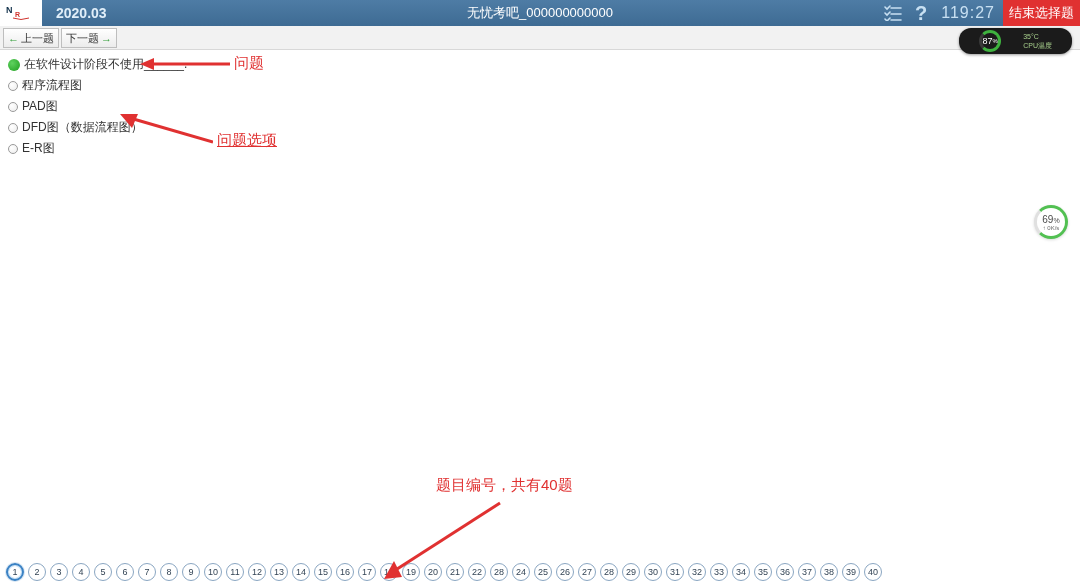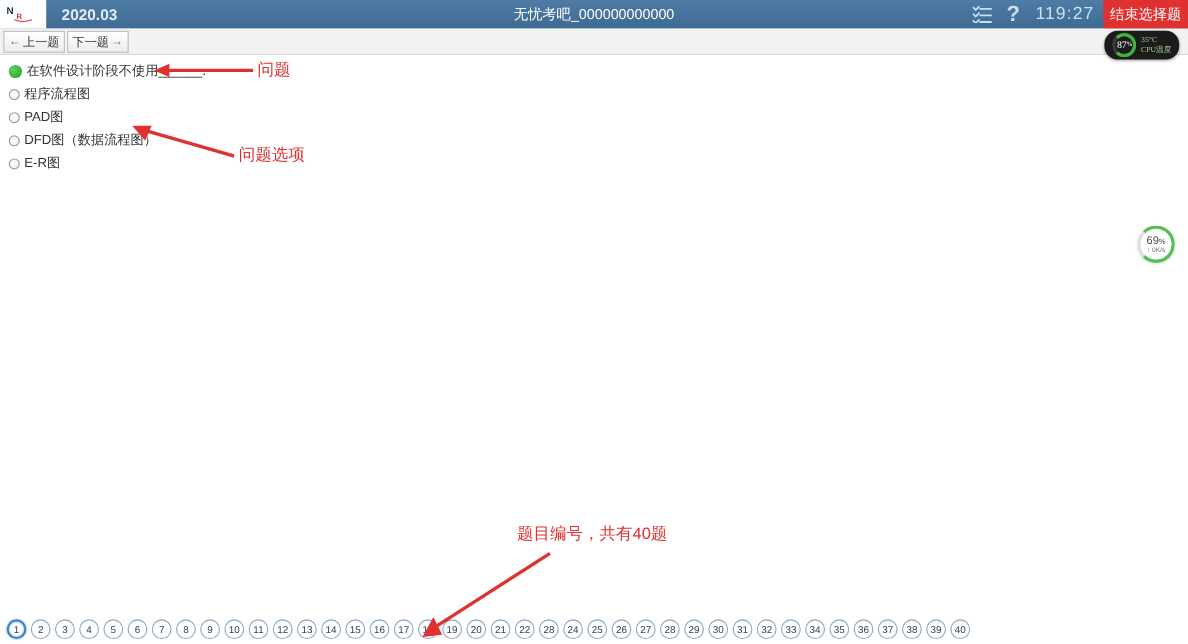--- a/index.html
+++ b/index.html
@@ -107,25 +107,24 @@
 
     
     .badge87 {
       position: absolute;
       top: 28px;
       right: 8px;
       display: flex;
       align-items: center;
       background: #1B1B1B;
       border-radius: 12px;
-      padding: 2px 7px;
-      gap: 4px;
+      padding: 2px 20px;
+      gap: 22px;
       box-shadow: 0 1px 3px rgba(0,0,0,0.4);
       z-index: 20;
-      font-family: Liberation Serif, serif;
     }
     .ring {
       width: 22px; height: 22px;
       border-radius: 50%;
       border: 3px solid #3A3A3A;
       border-top-color: #3FB23F;
       border-right-color: #3FB23F;
       border-bottom-color: #3FB23F;
       display: flex;
       align-items: center;
@@ -300,24 +299,24 @@
     <line x1="90" y1="8" x2="8" y2="8" stroke="#E03131" stroke-width="3"></line>
     <polygon points="0,8 14,2 14,14" fill="#E03131"></polygon>
   </svg>
   <span>问题</span>
 </div>
 <div class="anno" style="top:114px; left:118px;">
   <svg class="arrow-svg" width="95" height="36" viewBox="0 0 95 36">
     <line x1="95" y1="28" x2="12" y2="4" stroke="#E03131" stroke-width="3"></line>
     <polygon points="2,0 20,0 14,14" fill="#E03131"></polygon>
   </svg>
-  <span style="margin-top:16px;">问题选项</span>
+  <span style="margin-top:16px;text-decoration:underline;">问题选项</span>
 </div>
 <div class="anno" style="top:476px; left:380px; flex-direction:column; align-items:flex-start;">
-  <span style="margin-left:90px;">题目编号，共有40题</span>
+  <span style="margin-left:56px;">题目编号，共有40题</span>
   <svg class="arrow-svg" width="130" height="80" viewBox="0 0 130 80">
     <line x1="120" y1="4" x2="14" y2="72" stroke="#E03131" stroke-width="3"></line>
     <polygon points="4,80 22,78 14,62" fill="#E03131"></polygon>
   </svg>
 </div>
 
 <div class="qnum-strip" id="qnums">
     <div class="qnum active">1</div>
     <div class="qnum">2</div>
     <div class="qnum">3</div>

